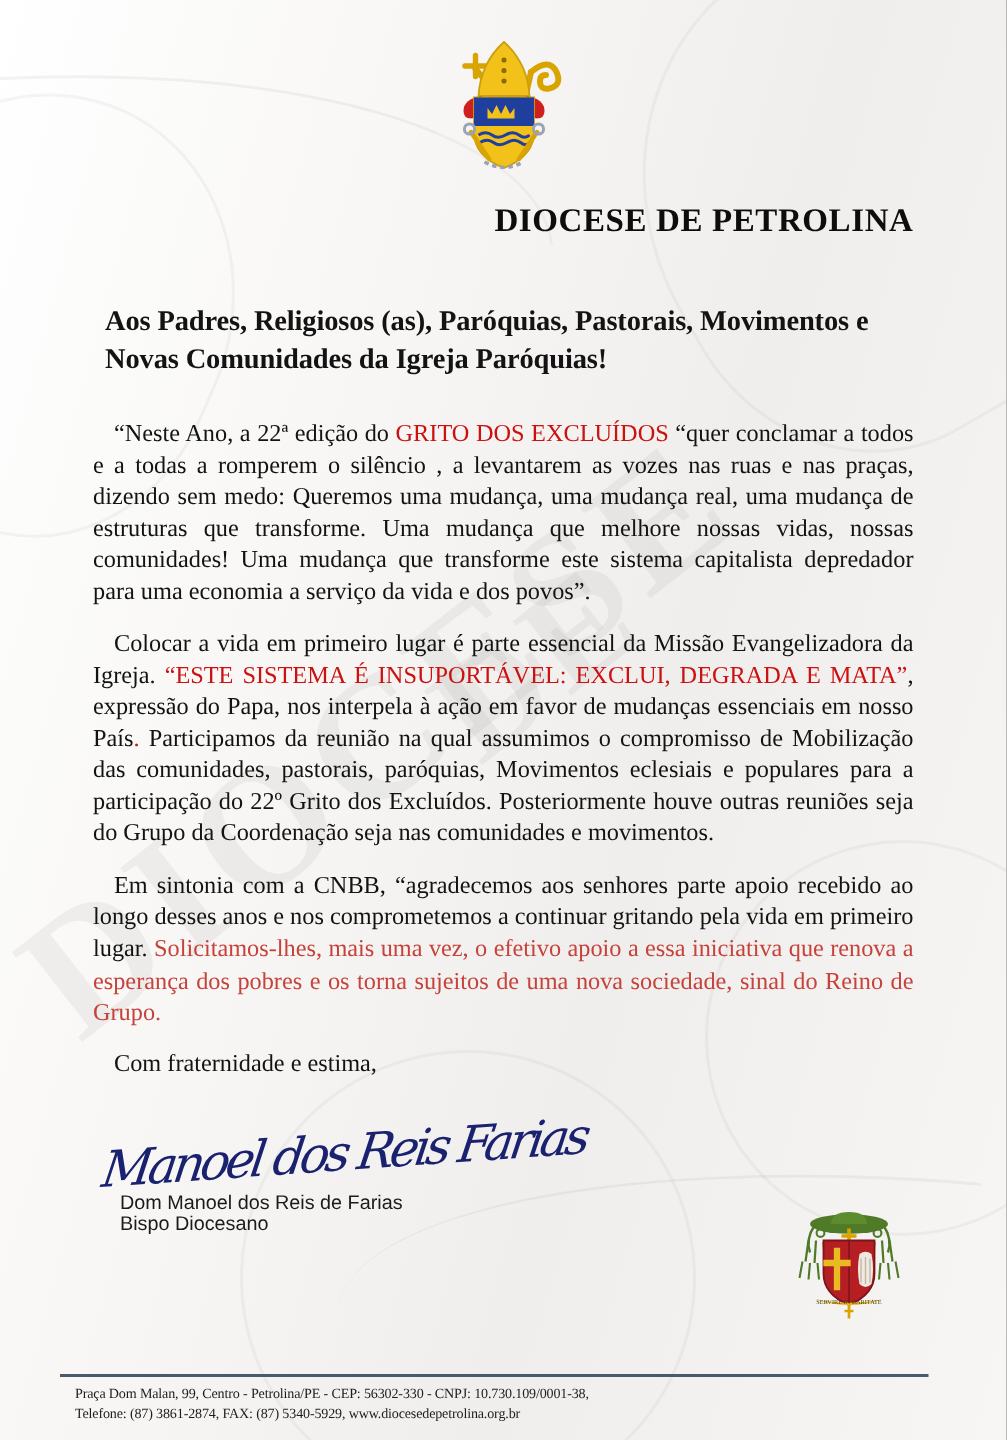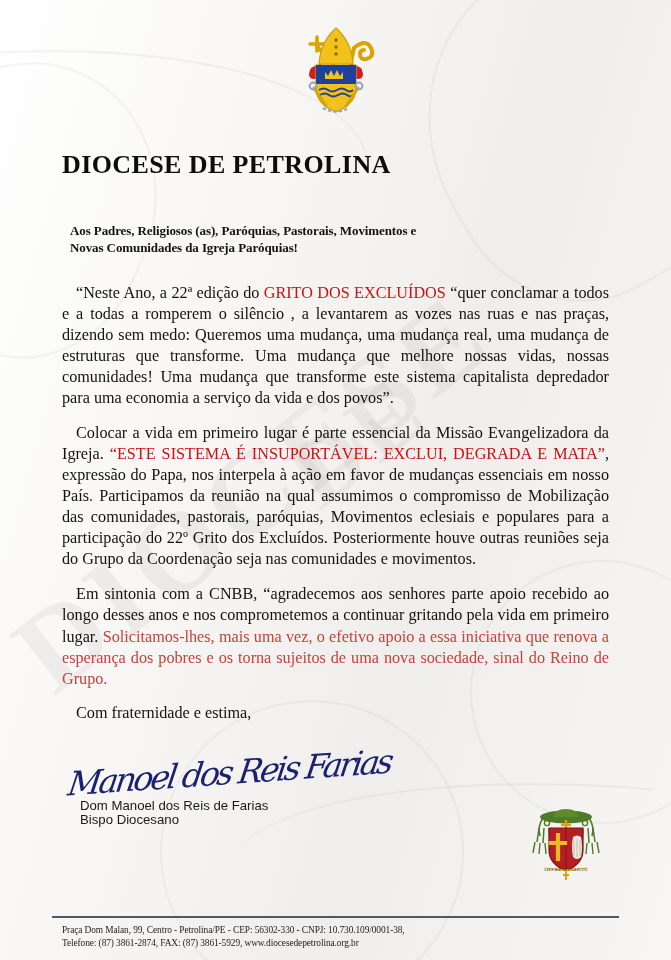--- a/index.html
+++ b/index.html
@@ -117,32 +117,32 @@
   
   .crest-wrap {
     text-align: center;
     padding-top: 22px;
     height: 104px;
   }
   .crest {
     display: inline-block;
   }
   .doc-title {
-    text-align: left;
+    text-align: right;
     font-family: "Liberation Serif", "DejaVu Serif", serif;
     font-weight: 700;
-    font-size: 26px;
+    font-size: 22px;
     letter-spacing: 0.4px;
-    margin: 24px 0 0 0;
+    margin: 8px 0 0 0;
     color: #0d0d0d;
   }
 
   .salutation {
     font-weight: 700;
-    font-size: 13px;
+    font-size: 19px;
     line-height: 1.33;
     margin: 42px 0 0 8px;
     letter-spacing: -0.1px;
   }
 
   p.body-par {
     font-size: 16.2px;
     line-height: 1.30;
     text-align: justify;
     margin: 0 0 14px 0;
@@ -204,21 +204,21 @@
     bottom: 72px;
     z-index: 3;
   }
 
   
   .footer {
     position: absolute;
     left: 0; right: 0;
     bottom: 0;
     z-index: 3;
-    padding: 0 52px 10px 52px;
+    padding: 0 52px 10px 40px;
   }
   .footer-rule {
     border-top: 2px solid #4b5a6b;
     margin: 0 0 6px 0;
   }
   .footer-line {
     font-family: "Liberation Serif", "DejaVu Serif", serif;
     font-size: 9.4px;
     line-height: 1.38;
     color: #1d1d1d;
@@ -334,16 +334,16 @@
       <path d="M20 63 q23 8 46 0 q-23 5 -46 0 Z" fill="#e8bb22"></path>
       <text x="43" y="66.5" font-family="Liberation Serif, serif" font-size="4.2" fill="#4a3a00" text-anchor="middle">SERVIRE IN CARITATE</text>
 
       <path d="M43 67 L43 76 M40 71 L46 71" stroke="#d9a400" stroke-width="1.8"></path>
     </svg>
   </div>
 
   <div class="footer">
     <div class="footer-rule"></div>
     <div class="footer-line">Praça Dom Malan, 99, Centro - Petrolina/PE - CEP: 56302-330 - CNPJ: 10.730.109/0001-38,</div>
-    <div class="footer-line">Telefone: (87) 3861-2874, FAX: (87) 3861-5929, www.diocesedepetrolina.org.br</div>
+    <div class="footer-line">Telefone: (87) 3861-2874, FAX: (87) 5340-5929, www.diocesedepetrolina.org.br</div>
   </div>
 
 </div>
 
 </body></html>

